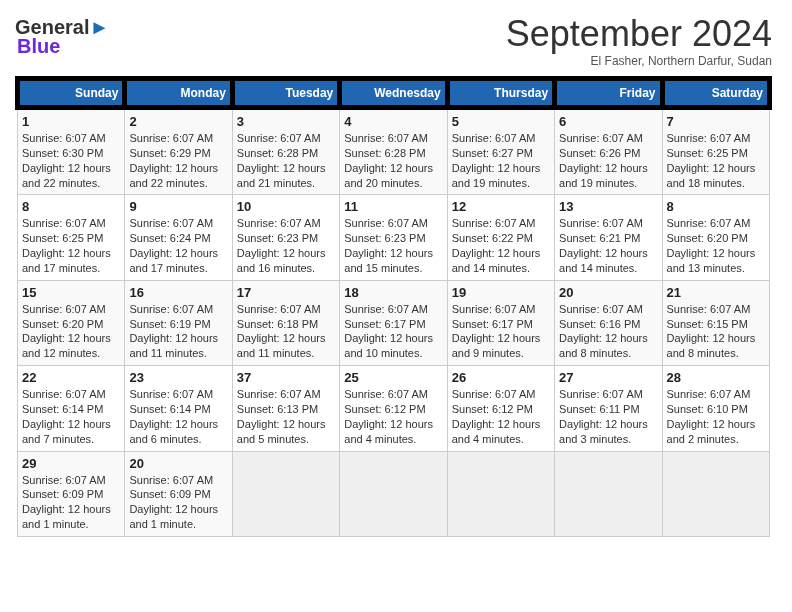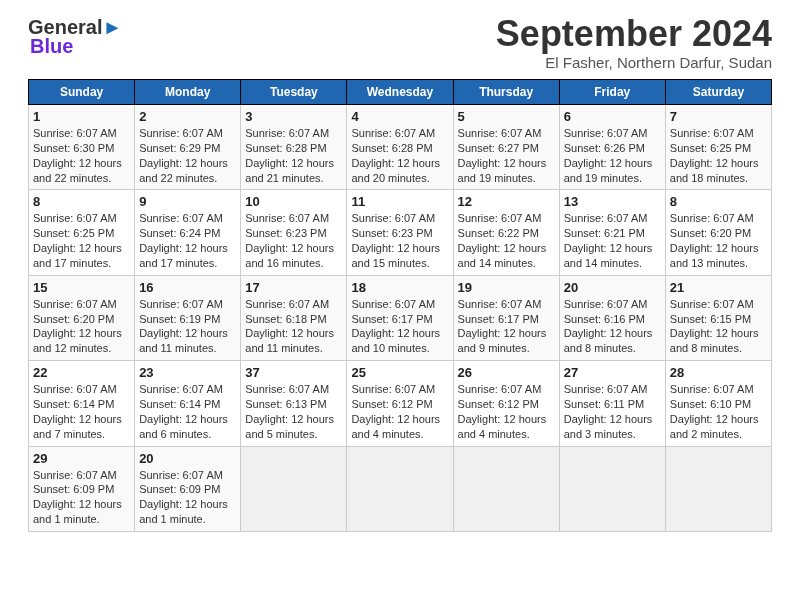--- a/index.html
+++ b/index.html
@@ -5,63 +5,63 @@
     * { margin: 0; padding: 0; box-sizing: border-box; }
     body {
       font-family: Arial, sans-serif;
       background: #fff;
       width: 792px;
       height: 612px;
       overflow: hidden;
     }
     .page {
       width: 792px;
-      padding: 16px 20px 10px 28px;
+      padding: 16px 20px 10px 15px;
     }
     .header-row {
       display: flex;
       align-items: flex-start;
       justify-content: space-between;
       margin-bottom: 8px;
     }
     .logo {
       display: flex;
       flex-direction: column;
       align-items: flex-start;
     }
     .logo-line {
       display: flex; align-items: center;
     }
     .title-block {
       text-align: right;
     }
     .month-title {
       font-size: 36px;
-      font-weight: bold;
+      font-weight: normal;
       color: #333;
       line-height: 1;
     }
     .location-title {
-      font-size: 15px;
+      font-size: 12px;
       color: #555;
       margin-top: 2px;
     }
     table {
       width: 100%;
       border-collapse: collapse;
       table-layout: fixed;
     }
     thead tr th {
       background-color: #2066b0;
       color: #fff;
       font-size: 12px;
       font-weight: bold;
       padding: 5px 4px;
-      text-align: center;
-      border: 1px solid #000000;
+      text-align: right;
+      border: 5px solid #000000;
     }
     tbody tr td {
       border: 1px solid #ccc;
       vertical-align: top;
       padding: 4px 4px;
       font-size: 9.5px;
       color: #333;
       background: #fff;
       height: 74px;
     }

